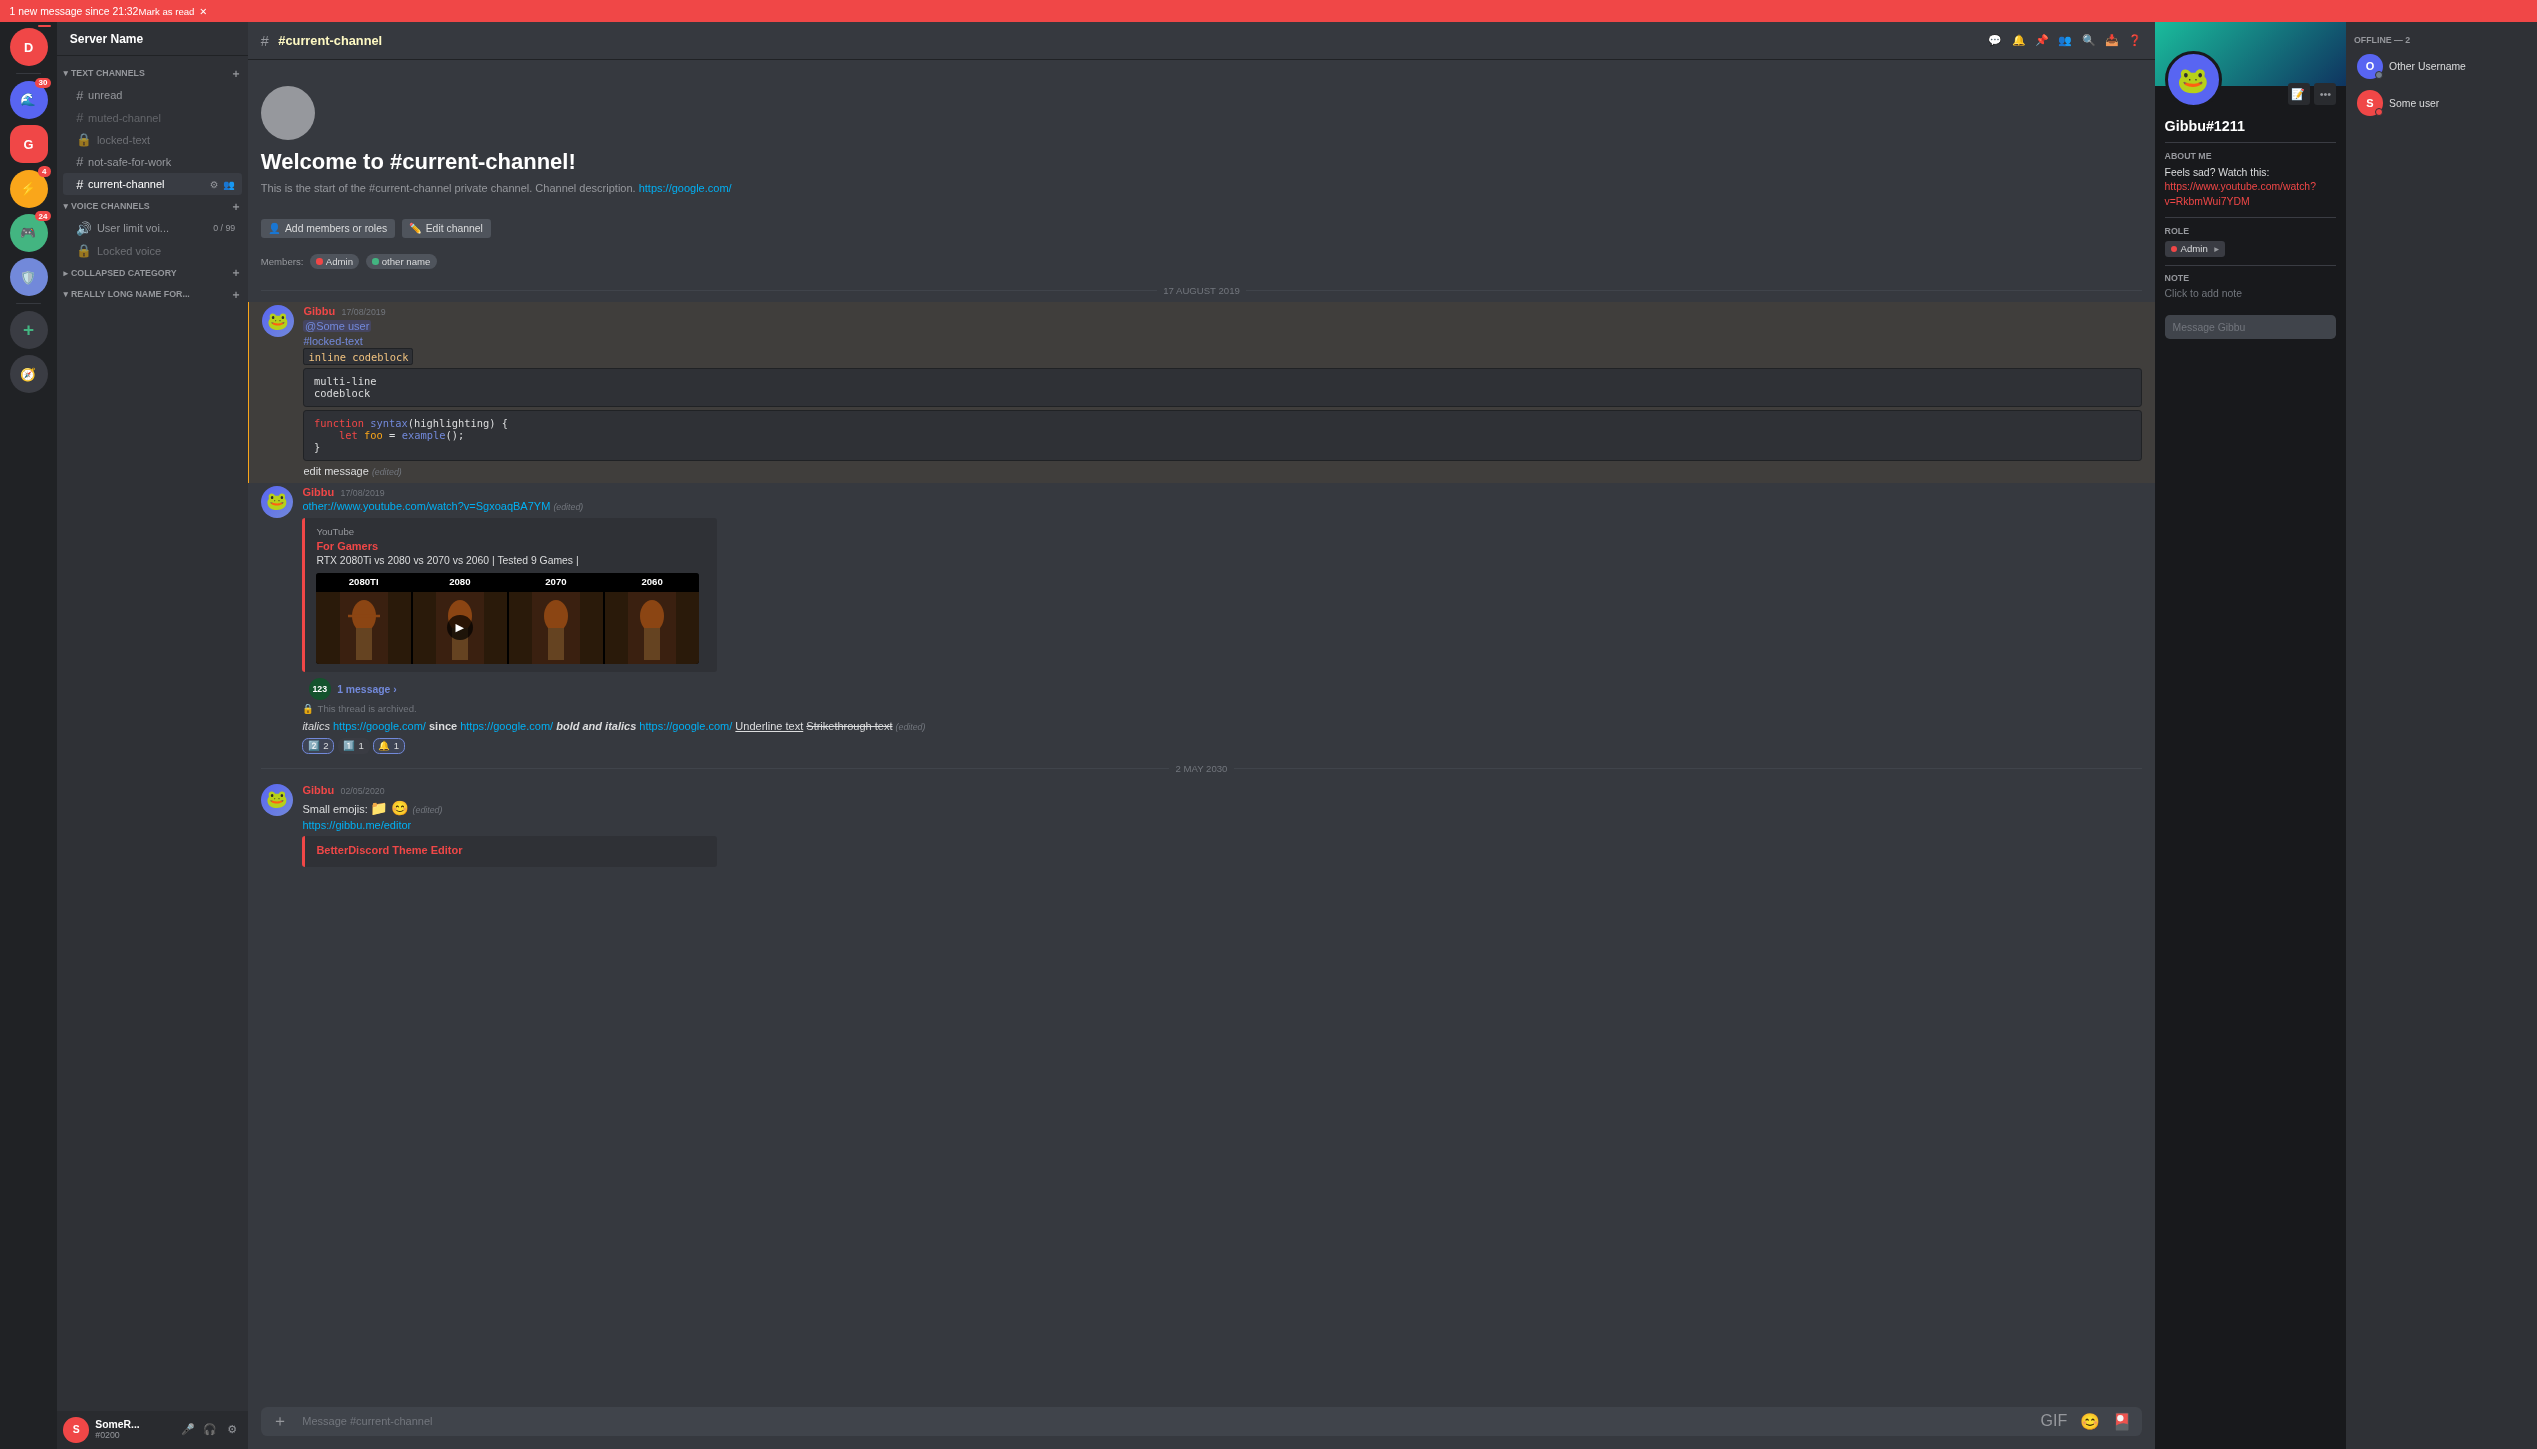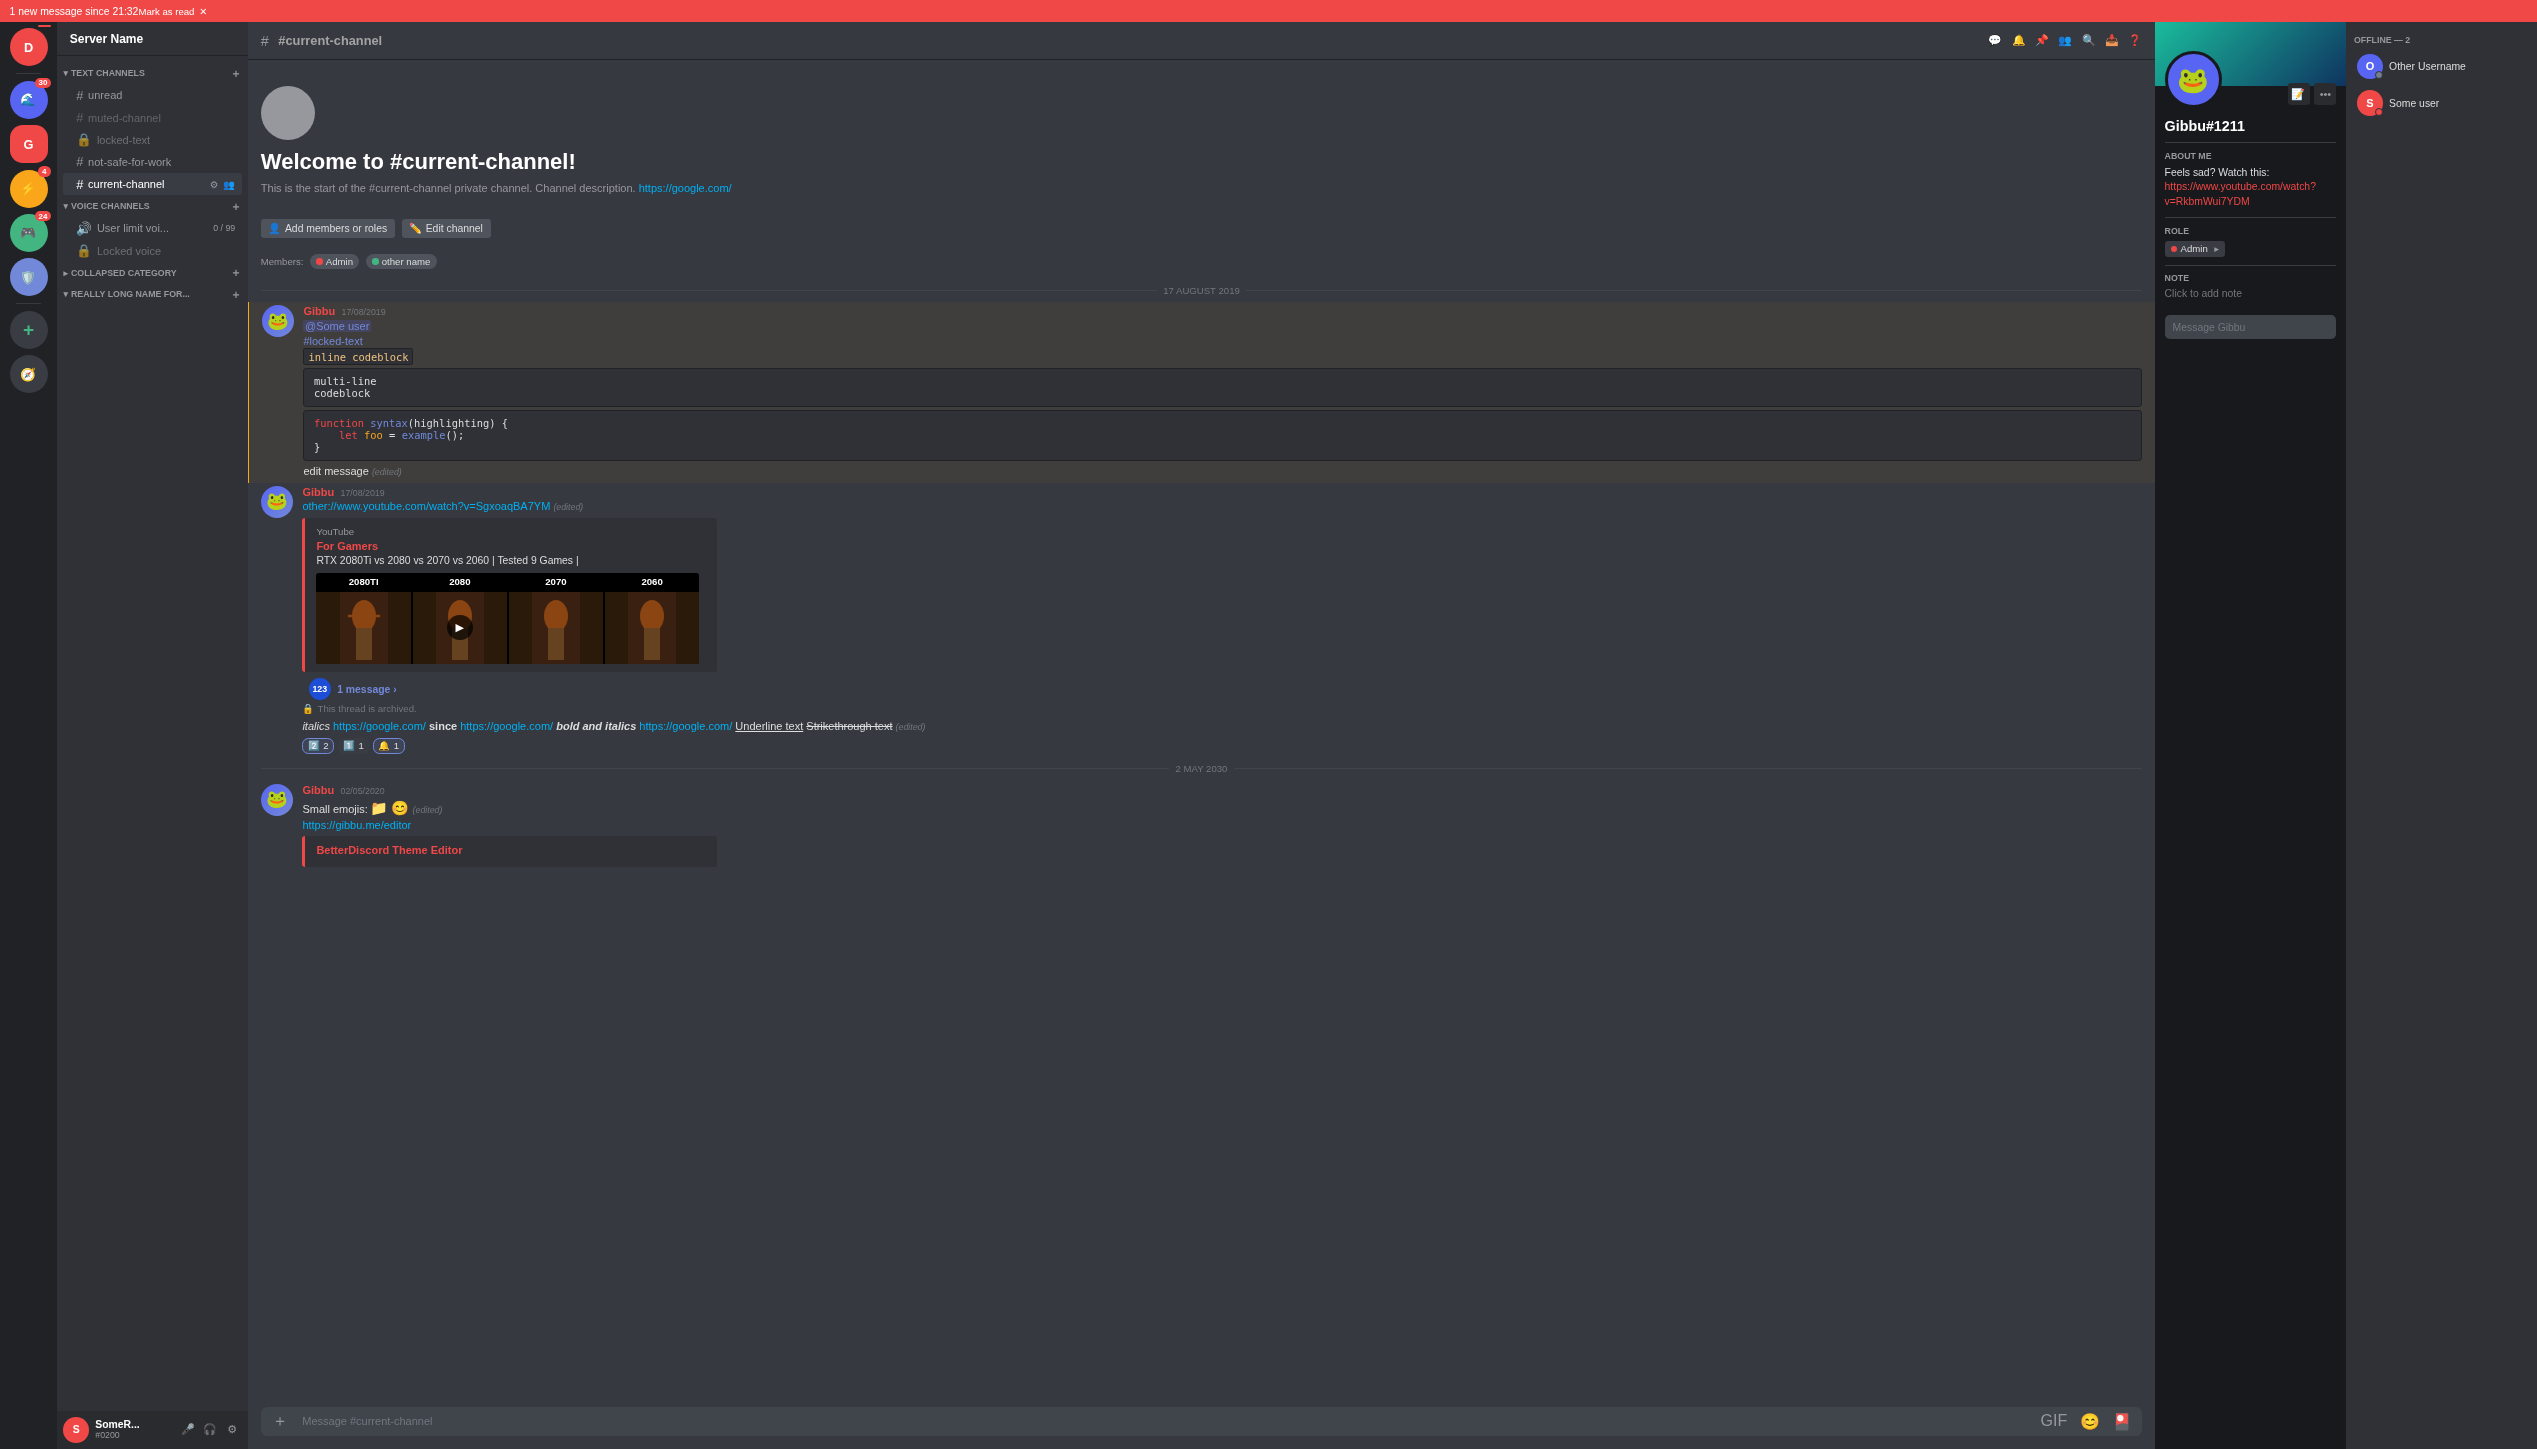--- a/index.html
+++ b/index.html
@@ -192,21 +192,21 @@
       border-bottom: 0.8px solid #202225;
       display: flex;
       align-items: center;
       padding: 0 12.8px;
       gap: 9.6px;
       flex-shrink: 0;
     }
     .channel-header .channel-name {
       font-weight: 600;
       font-size: 12.8px;
-      color: #a3a3a3;
+      color: #fef9c3;
     }
 
     
     .messages-area {
       flex: 1;
       overflow-y: auto;
       padding: 12.8px 0;
     }
 
     
@@ -948,21 +948,21 @@
                       <rect width="60" height="90" fill="#3a2010"></rect>
                       <ellipse cx="30" cy="30" rx="15" ry="20" fill="#8B4513"></ellipse>
                       <rect x="20" y="45" width="20" height="40" fill="#654321"></rect>
                     </svg>
                   </div>
                 </div>
               </div>
             </div>
 
             <div class="thread-preview">
-              <div style="width:22px;height:22px;border-radius:50%;background:#1d4ed8;display:flex;align-items:center;justify-content:center;font-size:8.8px;color:white;font-weight:bold;flex-shrink:0;">123</div>
+              <div style="width:22px;height:22px;border-radius:50%;background:#14532d;display:flex;align-items:center;justify-content:center;font-size:8.8px;color:white;font-weight:bold;flex-shrink:0;">123</div>
               <span class="thread-count">1 message ›</span>
             </div>
             <div class="thread-archived">
               <span>🔒</span>
               <span>This thread is archived.</span>
             </div>
 
             <div class="message-text" style="margin-top:4.8px;">
               <span class="text-italic">italics</span>
               <span> </span>

